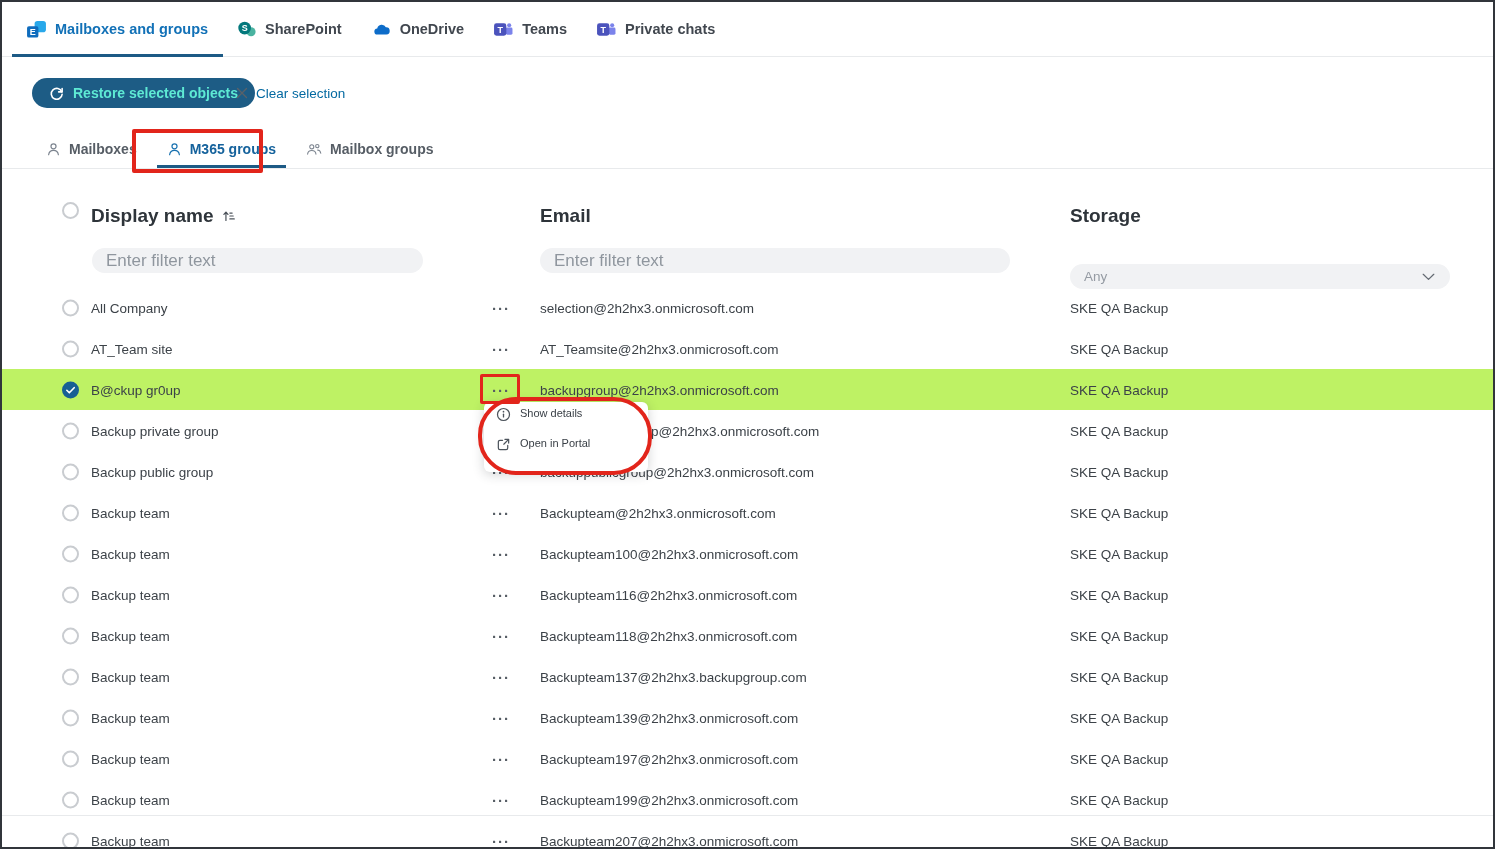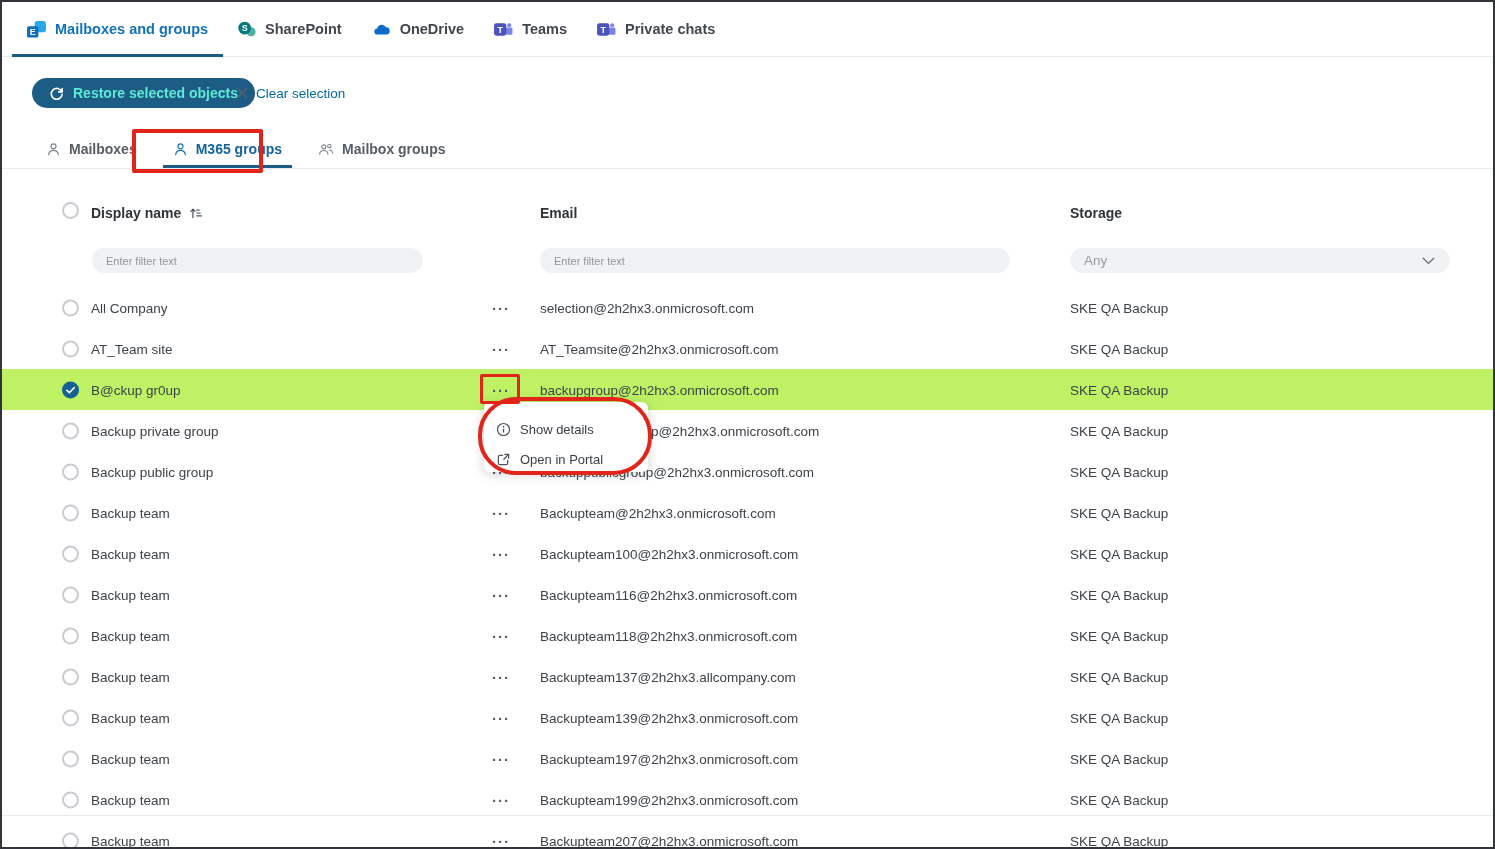--- a/index.html
+++ b/index.html
@@ -16,37 +16,37 @@
   .tab svg{flex:0 0 auto;}
 
   
   .btn-restore{position:absolute;left:30px;top:76px;height:30px;border-radius:16px;background:#1d5c85;
                display:flex;align-items:center;gap:9px;padding:0 17px;color:#5eead4;font-size:14px;
                font-weight:600;border:none;cursor:pointer;}
   .clear-sel{position:absolute;left:234px;top:76px;height:30px;display:flex;align-items:center;gap:8px;
              font-size:13.5px;color:#0369a1;cursor:pointer;}
 
   
-  .subtabs{position:absolute;left:0;top:128px;height:38px;display:flex;padding-left:30px;gap:8px;}
+  .subtabs{position:absolute;left:0;top:128px;height:38px;display:flex;padding-left:30px;gap:2px;}
   .subtab{display:flex;align-items:center;gap:8px;padding:0 14px;font-size:14px;font-weight:600;
           color:#565d65;position:relative;cursor:pointer;}
   .subtab.active{color:#15629c;font-weight:700;}
   .subtab.active::after{content:'';position:absolute;left:4px;right:4px;bottom:0;height:3px;background:#1d5a85;}
   .divider2{position:absolute;left:0;right:0;top:166px;height:1px;background:#e8eaec;}
 
   
-  .th{position:absolute;top:203px;font-size:14px;font-weight:700;color:#2e343a;display:flex;align-items:center;gap:8px;}
+  .th{position:absolute;top:203px;font-size:19px;font-weight:700;color:#2e343a;display:flex;align-items:center;gap:8px;}
   .circ{position:absolute;width:17px;height:17px;border:2px solid #c9ccd0;border-radius:50%;
         box-sizing:border-box;background:#fff;}
   .hdr-circ{left:60px;top:200px;}
   .flt{position:absolute;top:246px;height:25px;border:none;border-radius:13px;background:#f1f2f4;
-       font-family:"Liberation Sans",sans-serif;font-size:11px;color:#3c4248;padding:0 14px;
+       font-family:"Liberation Sans",sans-serif;font-size:17px;color:#3c4248;padding:0 14px;
        box-sizing:border-box;outline:none;}
   .flt::placeholder{color:#8f969e;}
-  .flt-select{position:absolute;top:246px;height:25px;border-radius:13px;background:#f1f2f4;
+  .flt-select{position:absolute;top:262px;height:25px;border-radius:13px;background:#f1f2f4;
               display:flex;align-items:center;justify-content:space-between;padding:0 15px 0 14px;
               box-sizing:border-box;font-size:13.5px;color:#959ba3;cursor:pointer;}
 
   
   .tbody{position:absolute;left:0;right:0;top:285px;bottom:0;overflow:hidden;}
   .row{position:relative;height:41px;}
   .row.selected{background:#bef264;}
   .row > span{position:absolute;top:50%;transform:translateY(-50%);}
   .rcheck{left:60px;width:17px;height:17px;border:2px solid #c9ccd0;border-radius:50%;
           box-sizing:border-box;background:#fff;display:flex;align-items:center;justify-content:center;}
@@ -54,21 +54,21 @@
   .rname{left:89px;font-size:13.5px;color:#3c4248;}
   .rell{left:482px;width:34px;text-align:center;font-size:15px;font-weight:700;letter-spacing:1px;
         color:#565d65;cursor:pointer;}
   .remail{left:538px;font-size:13.5px;color:#3c4248;}
   .rstorage{left:1068px;font-size:13.5px;color:#3c4248;}
   .bottom-line{position:absolute;left:0;right:0;top:813px;height:1px;background:#e8eaec;}
 
   
   .ctx-menu{position:absolute;left:482px;top:400px;width:164px;box-sizing:border-box;background:#fff;
             border-radius:6px;box-shadow:0 2px 12px rgba(40,44,50,.22);padding:5px 0;z-index:10;}
-  .ctx-item{height:30px;display:flex;align-items:flex-end;gap:9px;padding:0 12px;font-size:13px;
+  .ctx-item{height:30px;display:flex;align-items:flex-start;gap:9px;padding:0 12px;font-size:11px;
             color:#3a4047;cursor:pointer;}
 
   
   .ann{position:absolute;border:4px solid #e2251b;box-sizing:border-box;z-index:20;pointer-events:none;}
   .ann-tab{left:130px;top:127px;width:131px;height:44px;border-width:4px;border-radius:2px;}
   .ann-ell{left:478px;top:372px;width:40px;height:30px;border-width:3px;border-radius:2px;}
   .ann-menu{left:476px;top:395px;width:174px;height:78px;border-radius:38px;}
 </style>
 </head>
 <body>
@@ -249,21 +249,21 @@
         <span class="rcheck"></span>
         <span class="rname">Backup team</span>
         <span class="rell">···</span>
         <span class="remail">Backupteam118@2h2hx3.onmicrosoft.com</span>
         <span class="rstorage">SKE QA Backup</span>
       </div>
       <div class="row">
         <span class="rcheck"></span>
         <span class="rname">Backup team</span>
         <span class="rell">···</span>
-        <span class="remail">Backupteam137@2h2hx3.allcompany.com</span>
+        <span class="remail">Backupteam137@2h2hx3.backupgroup.com</span>
         <span class="rstorage">SKE QA Backup</span>
       </div>
       <div class="row">
         <span class="rcheck"></span>
         <span class="rname">Backup team</span>
         <span class="rell">···</span>
         <span class="remail">Backupteam139@2h2hx3.onmicrosoft.com</span>
         <span class="rstorage">SKE QA Backup</span>
       </div>
       <div class="row">

